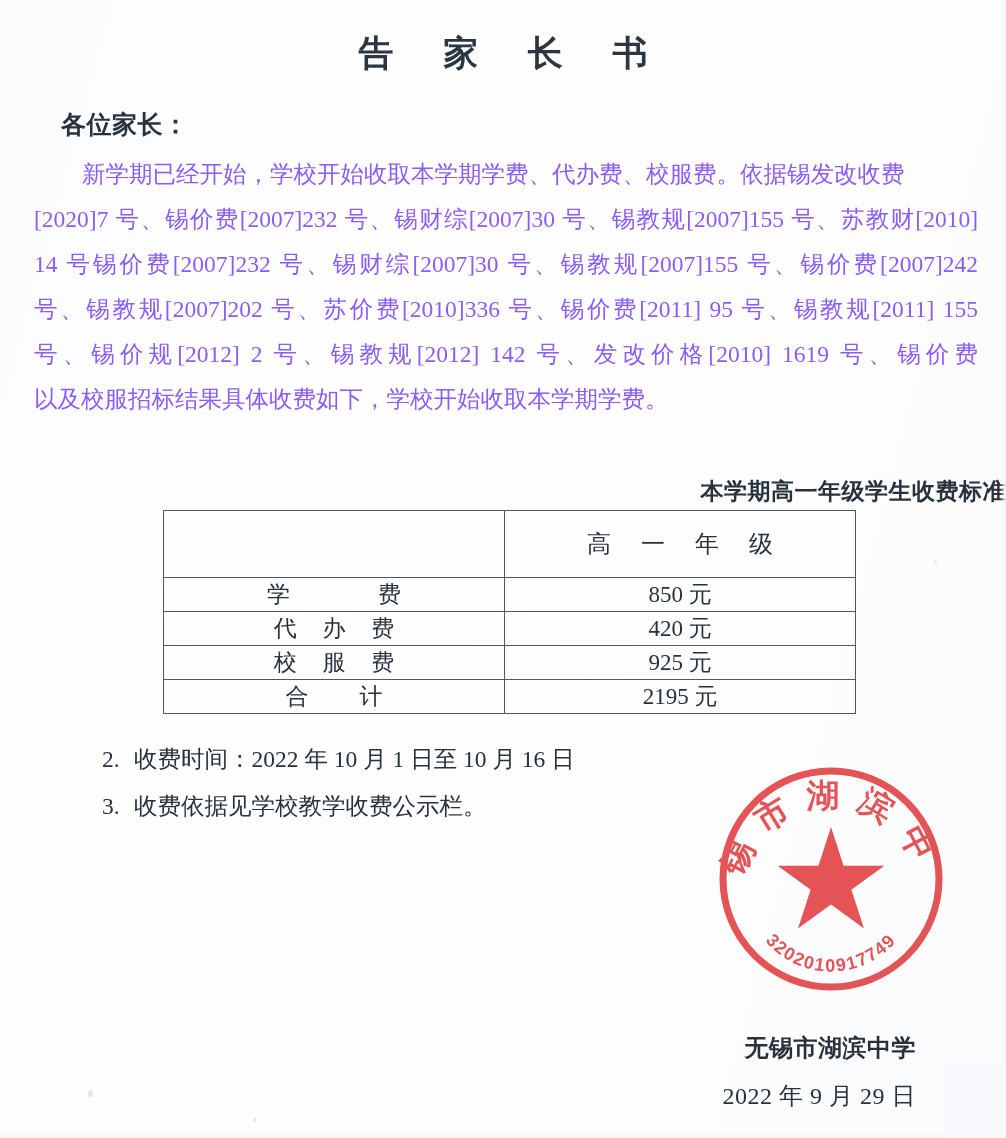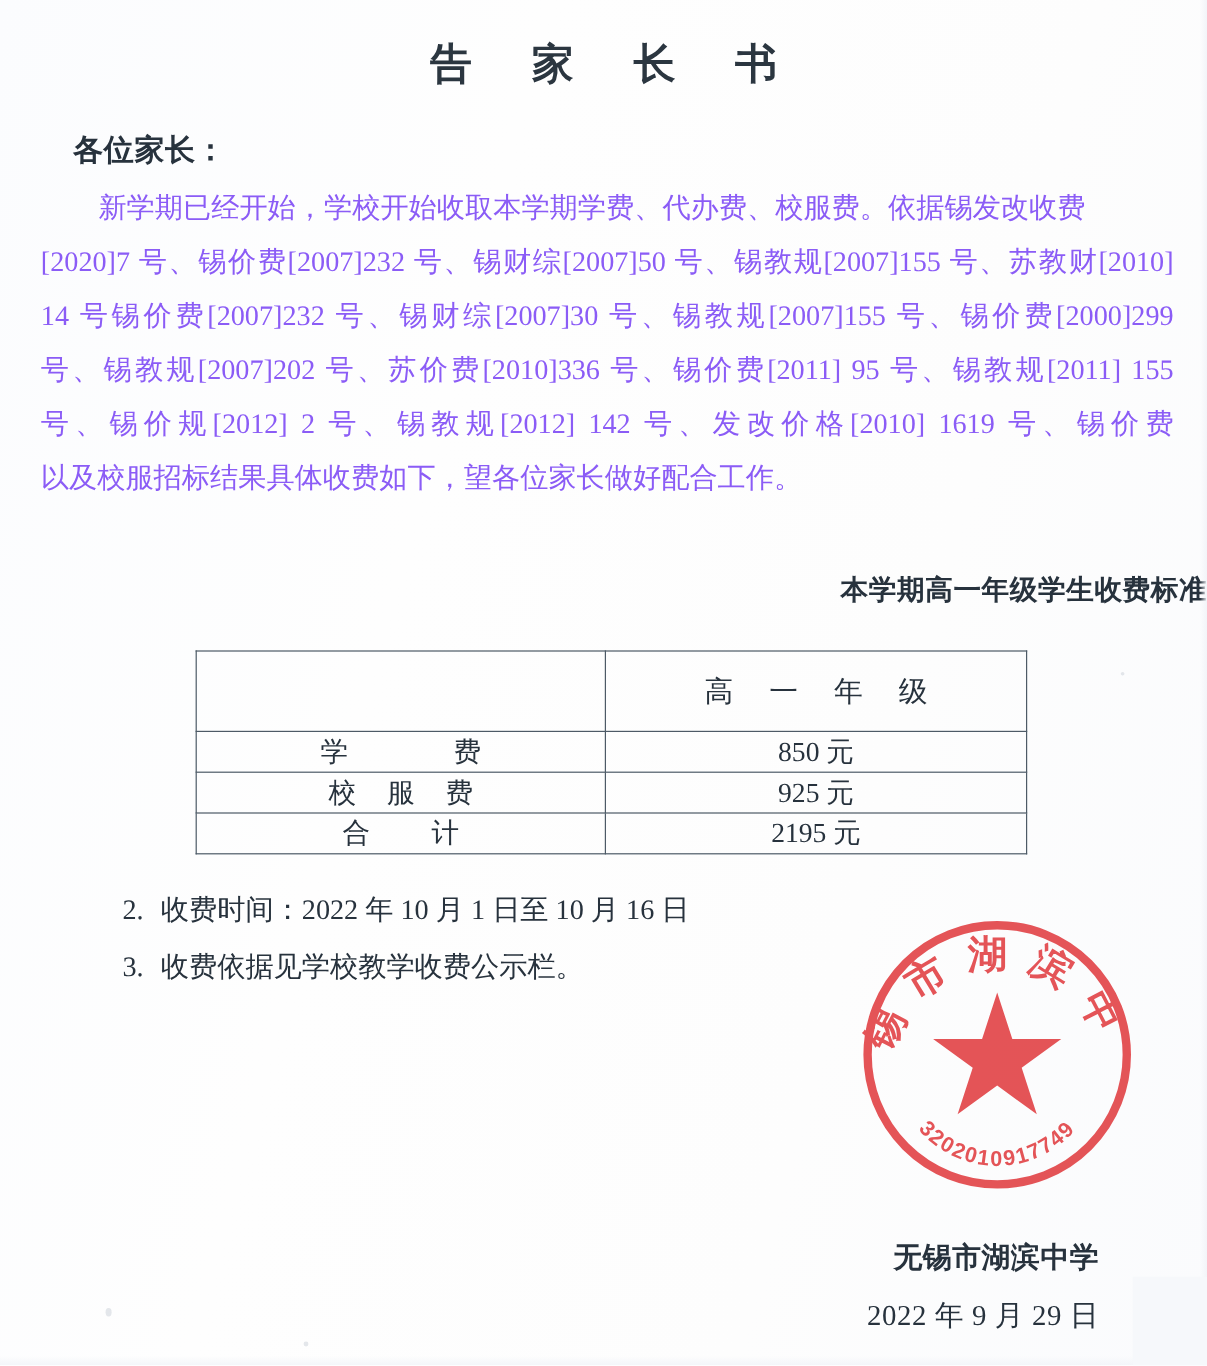--- a/index.html
+++ b/index.html
@@ -112,21 +112,20 @@
     font-size: 23px;
     letter-spacing: .5px;
   }
   #fee-table {
     position: absolute;
     top: 510px;
     left: 163px;
     width: 690px;
     border-collapse: collapse;
     table-layout: fixed;
-    margin-top: 32px;
   }
   #fee-table td {
     border: 1px solid #4d5a66;
     text-align: center;
     font-size: 23px;
     padding: 0;
   }
   #fee-table .c-label { width: 340px; }
   #fee-table .c-value { width: 350px; }
   #fee-table tr.head-row td { height: 66px; font-size: 24px; }
@@ -193,38 +192,42 @@
 
 <div id="page">
   <div id="paper-tint"></div>
 
   <div id="doc-title">告 家 长 书</div>
 
   <div id="salutation">各位家长：</div>
 
   <div id="body-block">
     <div class="body-line indent">新学期已经开始，学校开始收取本学期学费、代办费、校服费。依据锡发改收费</div>
-    <div class="body-line justify">[2020]7 号、锡价费[2007]232 号、锡财综[2007]50 号、锡教规[2007]155 号、苏教财[2010]</div>
-    <div class="body-line justify">14 号锡价费[2007]232 号、锡财综[2007]30 号、锡教规[2007]155 号、锡价费[2000]299</div>
+    <div class="body-line justify">[2020]7 号、锡价费[2007]232 号、锡财综[2007]30 号、锡教规[2007]155 号、苏教财[2010]</div>
+    <div class="body-line justify">14 号锡价费[2007]232 号、锡财综[2007]30 号、锡教规[2007]155 号、锡价费[2007]242</div>
     <div class="body-line justify">号、锡教规[2007]202 号、苏价费[2010]336 号、锡价费[2011] 95 号、锡教规[2011] 155</div>
     <div class="body-line justify">号、锡价规[2012] 2 号、锡教规[2012] 142 号、发改价格[2010] 1619 号、锡价费</div>
-    <div class="body-line">以及校服招标结果具体收费如下，望各位家长做好配合工作。</div>
+    <div class="body-line">以及校服招标结果具体收费如下，学校开始收取本学期学费。</div>
   </div>
 
   <div id="table-caption">本学期高一年级学生收费标准</div>
 
   <table id="fee-table">
     <tbody>
       <tr class="head-row">
         <td class="c-label"></td>
         <td class="c-value sp-head">高 一 年 级</td>
       </tr>
       <tr class="data-row">
         <td class="c-label sp2">学　　费</td>
         <td class="c-value yuan">850 元</td>
+      </tr>
+      <tr class="data-row">
+        <td class="c-label sp3">代 办 费</td>
+        <td class="c-value yuan">420 元</td>
       </tr>
       <tr class="data-row">
         <td class="c-label sp3">校 服 费</td>
         <td class="c-value yuan">925 元</td>
       </tr>
       <tr class="data-row">
         <td class="c-label sp2">合　计</td>
         <td class="c-value yuan">2195 元</td>
       </tr>
     </tbody>

